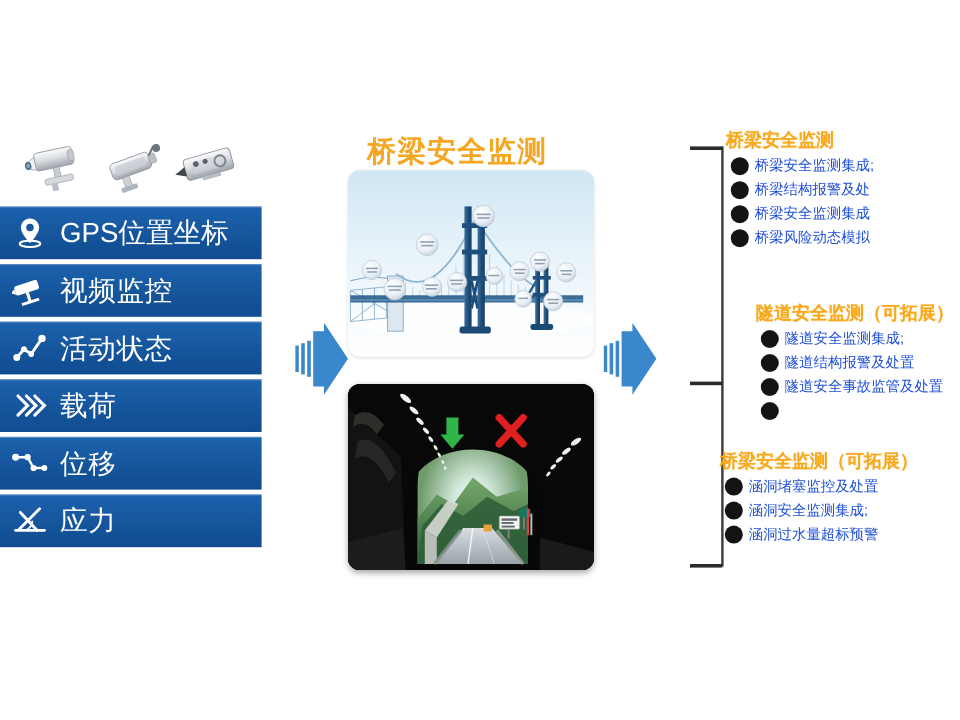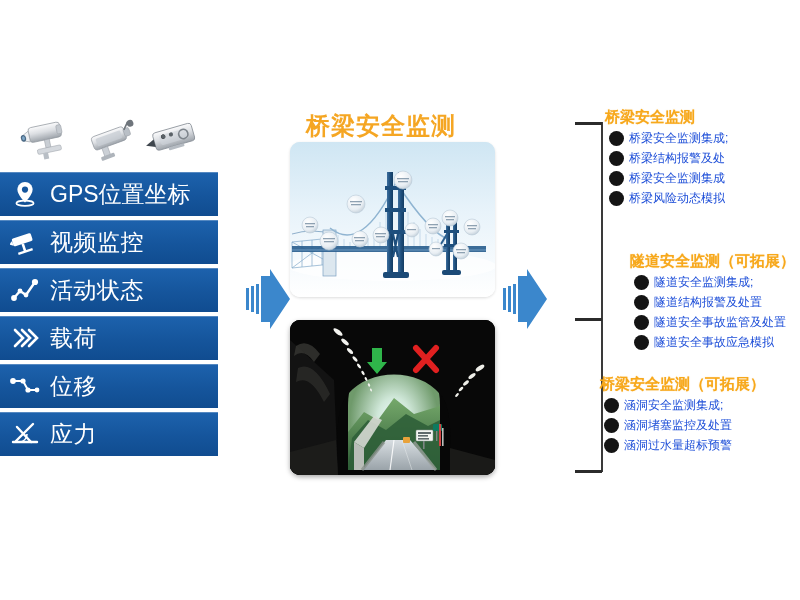--- a/index.html
+++ b/index.html
@@ -492,38 +492,37 @@
         <div class="rli">
           <span class="rbullet"></span>
           <span class="rtext">隧道结构报警及处置</span>
         </div>
         <div class="rli">
           <span class="rbullet"></span>
           <span class="rtext">隧道安全事故监管及处置</span>
         </div>
         <div class="rli">
           <span class="rbullet"></span>
-          <span class="rtext">隧道安全事故应急模拟</span>
         </div>
       </div>
     </div>
 
     <div class="rgroup" style="top:275px; left:25px;">
       <div class="rgroup-title">桥梁安全监测（可拓展）</div>
       <div class="rlist">
         <div class="rli">
           <span class="rbullet"></span>
+          <span class="rtext">涵洞堵塞监控及处置</span>
+        </div>
+        <div class="rli">
+          <span class="rbullet"></span>
           <span class="rtext">涵洞安全监测集成;</span>
         </div>
         <div class="rli">
           <span class="rbullet"></span>
-          <span class="rtext">涵洞堵塞监控及处置</span>
-        </div>
-        <div class="rli">
-          <span class="rbullet"></span>
           <span class="rtext">涵洞过水量超标预警</span>
         </div>
       </div>
     </div>
 
   </div>
 
 </div>
 
 </body></html>

